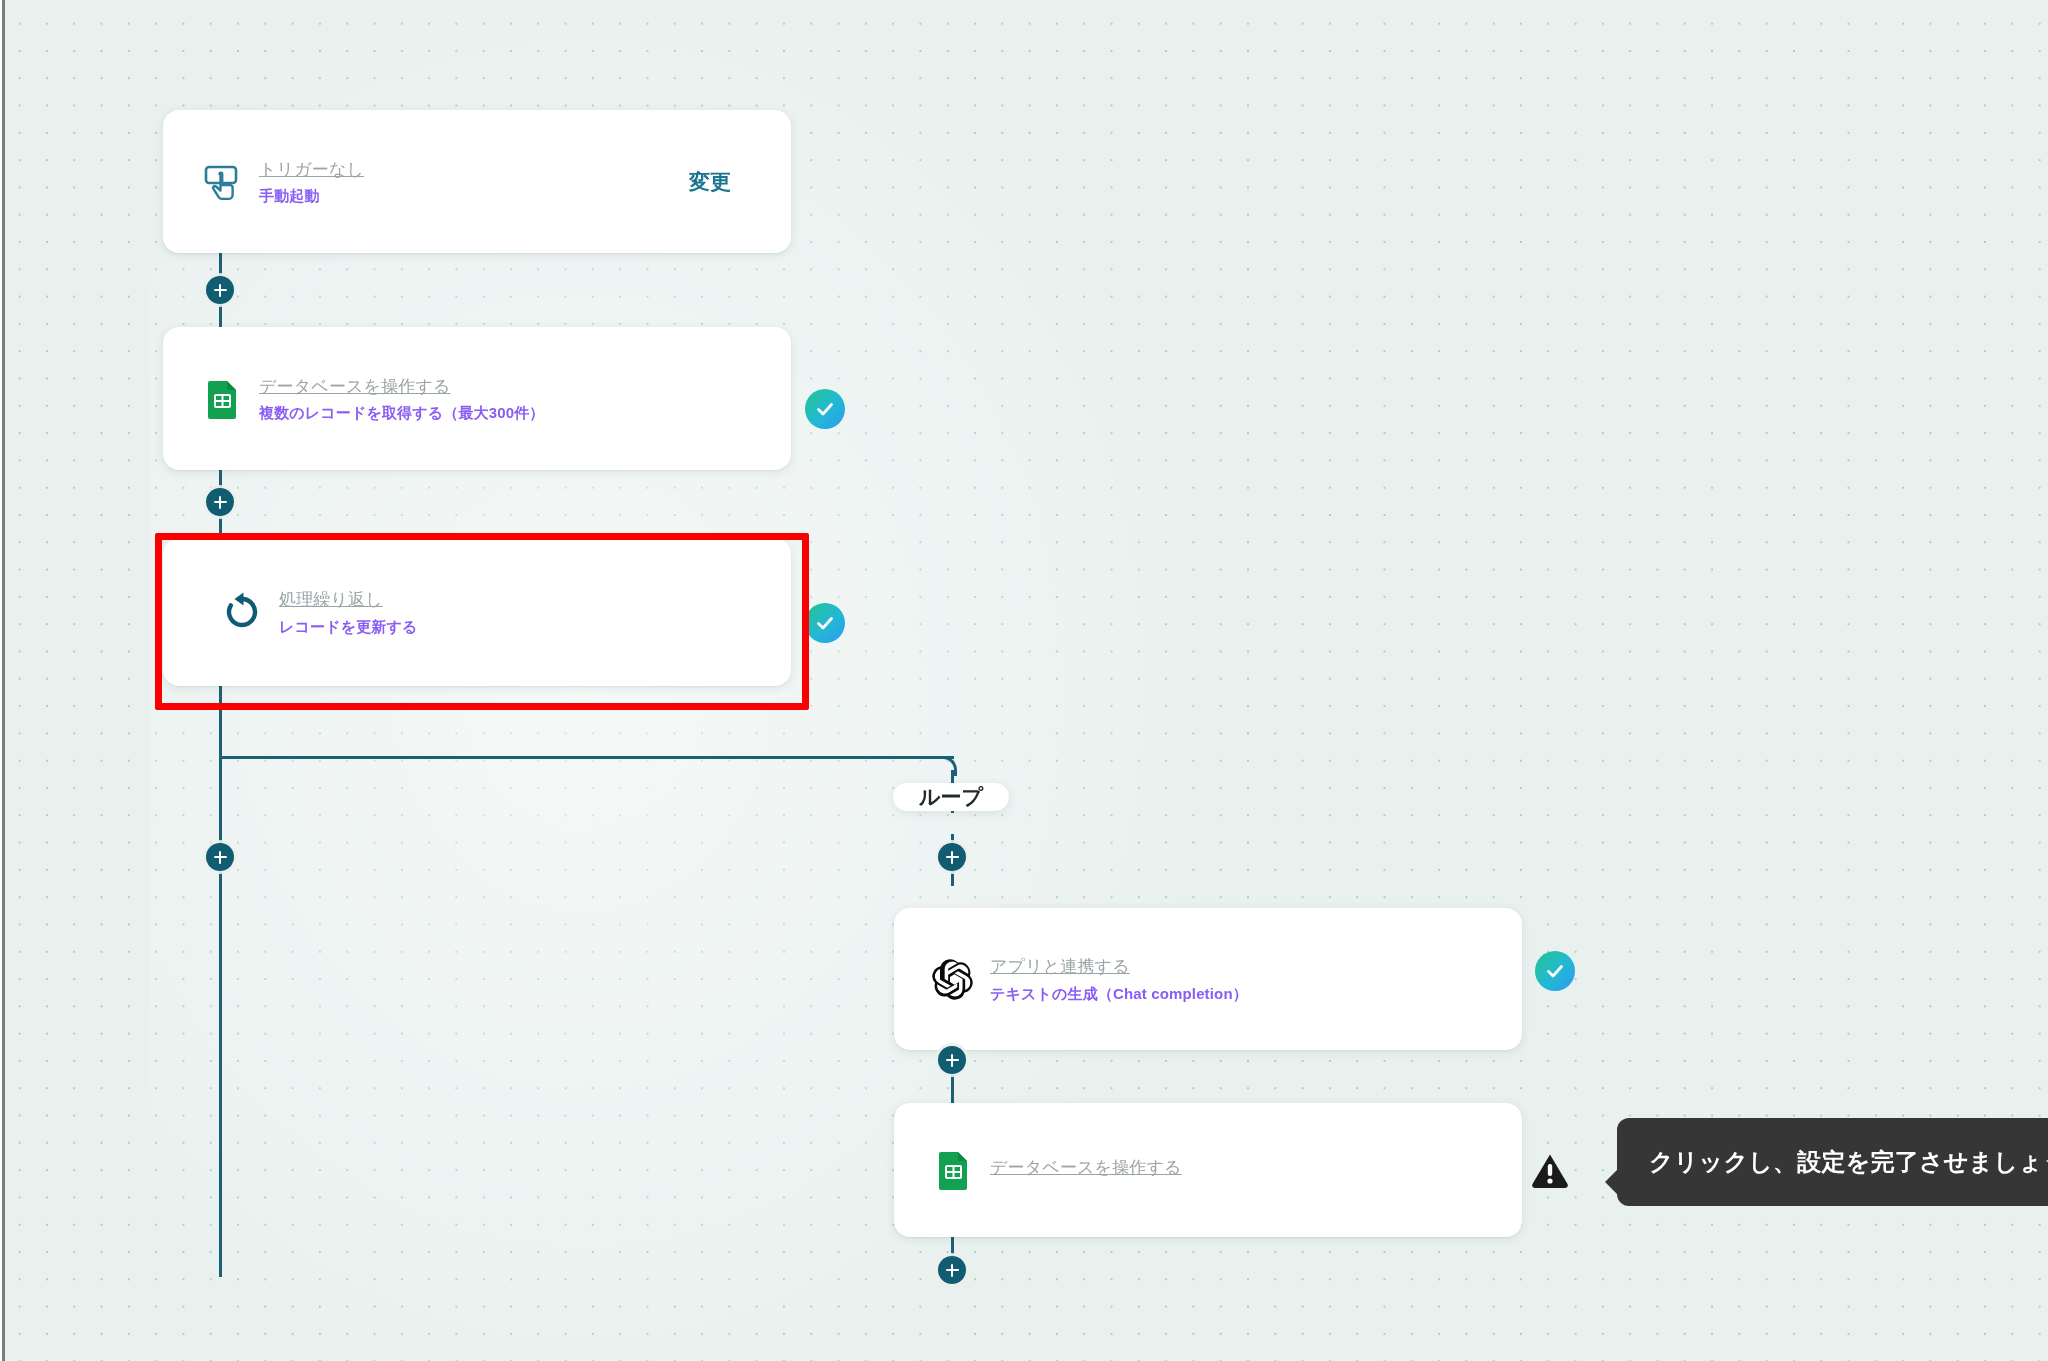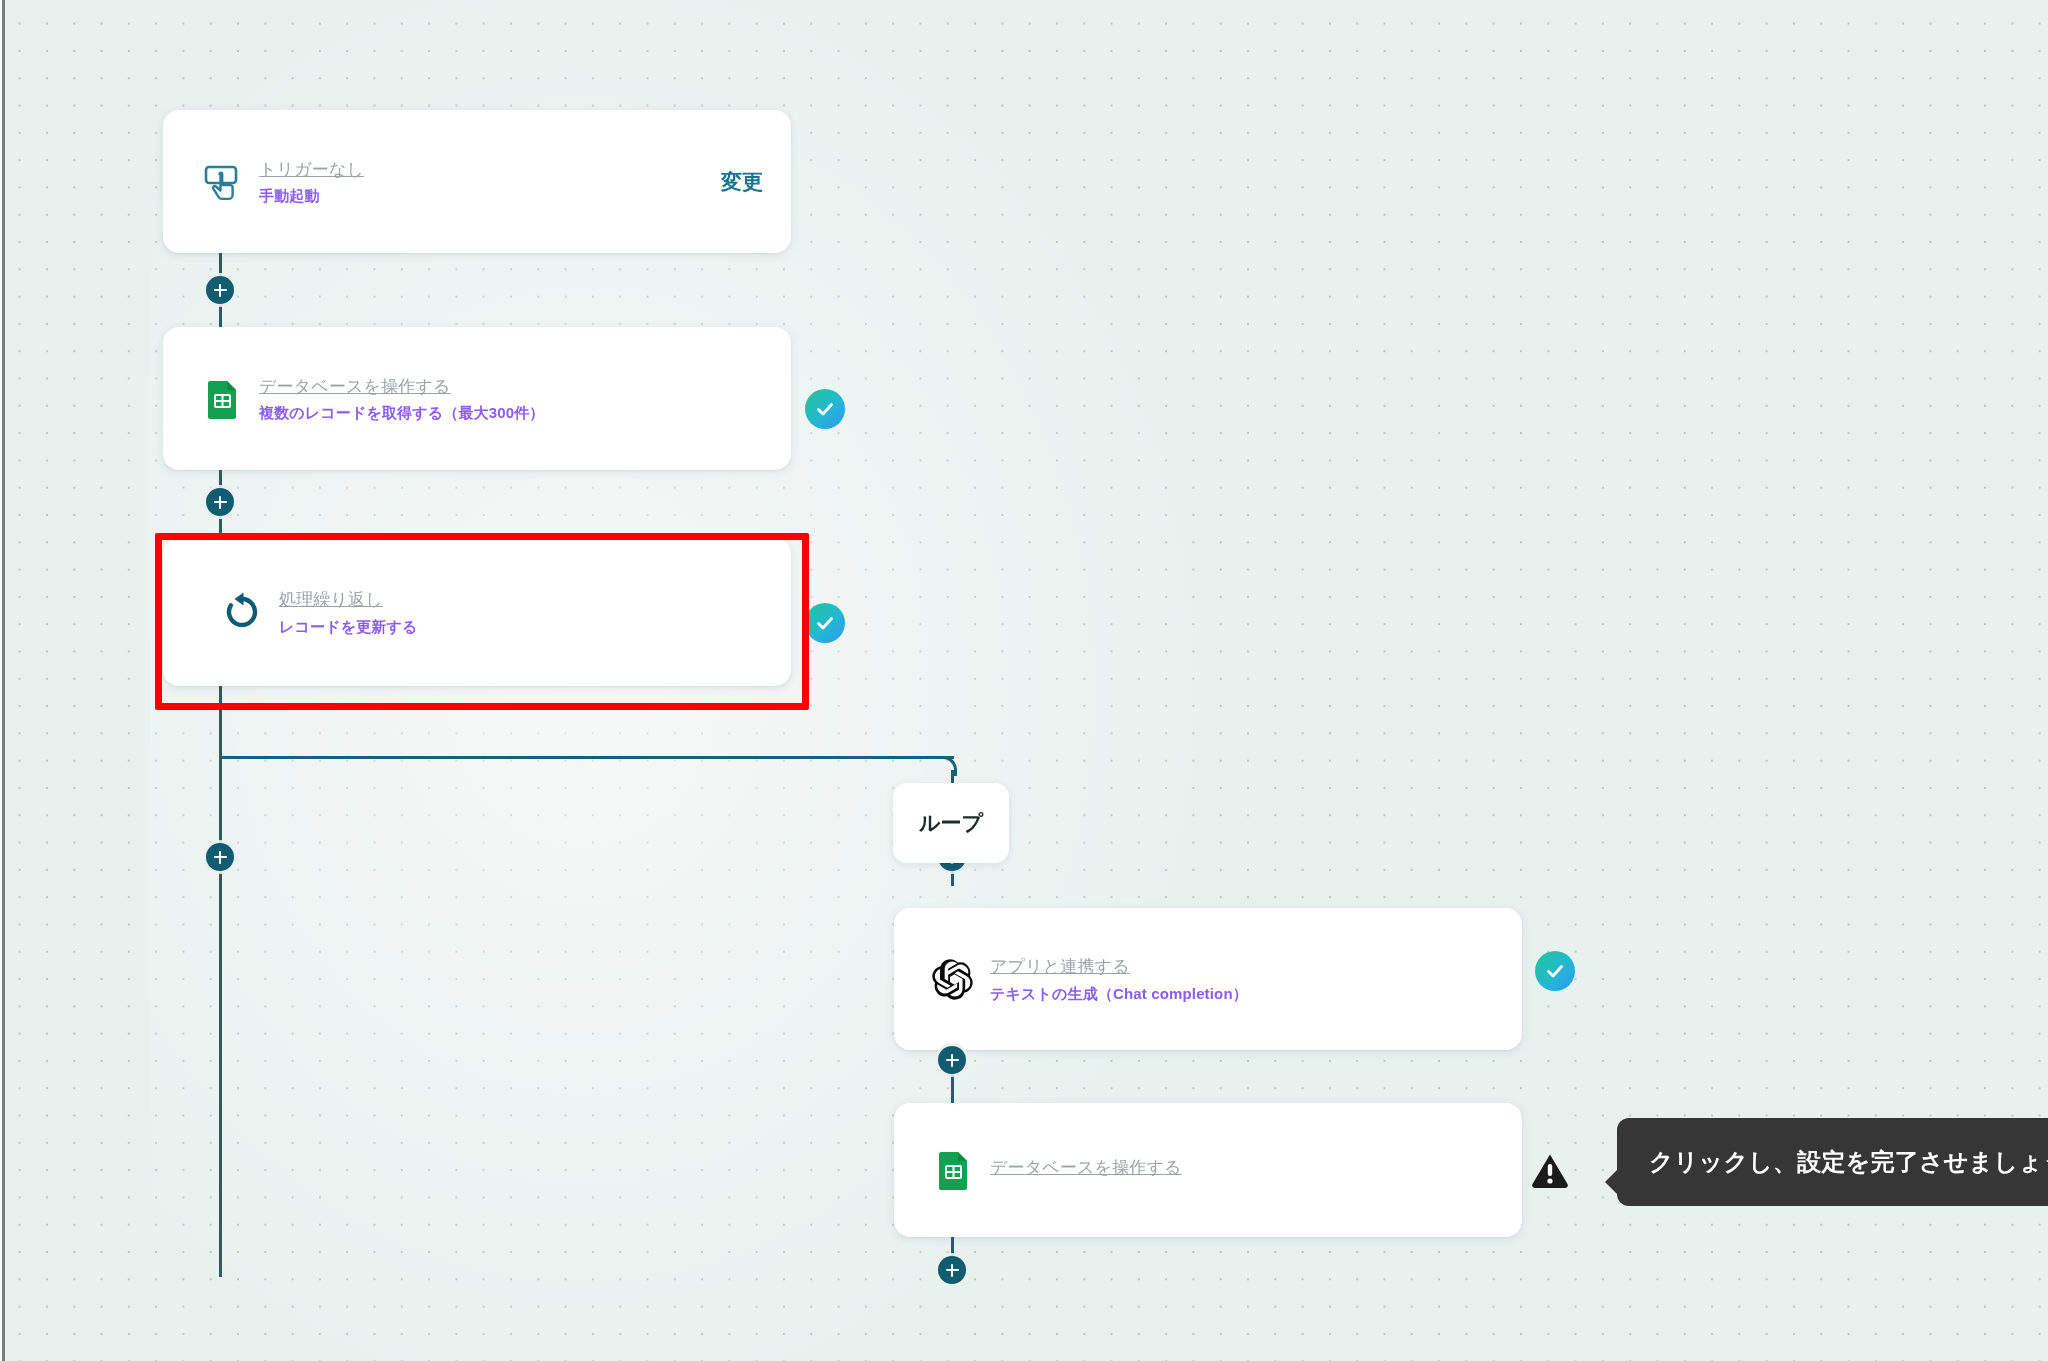--- a/index.html
+++ b/index.html
@@ -130,21 +130,21 @@
     font-weight: bold;
     color: #8b5cf6;
     letter-spacing: .01em;
     line-height: 1.35;
     white-space: nowrap;
   }
   .card-action {
     font-size: 21px;
     font-weight: bold;
     color: #1a7490;
-    margin-right: 28px;
+    margin-right: 60px;
     flex: 0 0 auto;
     cursor: pointer;
   }
 
   
   .highlight-box {
     position: absolute;
     border: 7px solid #fb0000;
     border-radius: 2px;
     z-index: 6;
@@ -165,21 +165,21 @@
     width: 40px; height: 40px;
     display: flex; align-items: center; justify-content: center;
     z-index: 5;
   }
 
   
   .loop-pill {
     position: absolute;
     background: #ffffff;
     border-radius: 14px;
-    padding: 26px 26px;
+    padding: 0 26px;
     font-size: 21px;
     font-weight: bold;
     color: #20292b;
     box-shadow: 0 2px 8px rgba(40,70,70,0.10);
     z-index: 5;
     white-space: nowrap;
   }
 
   
   .tooltip {

